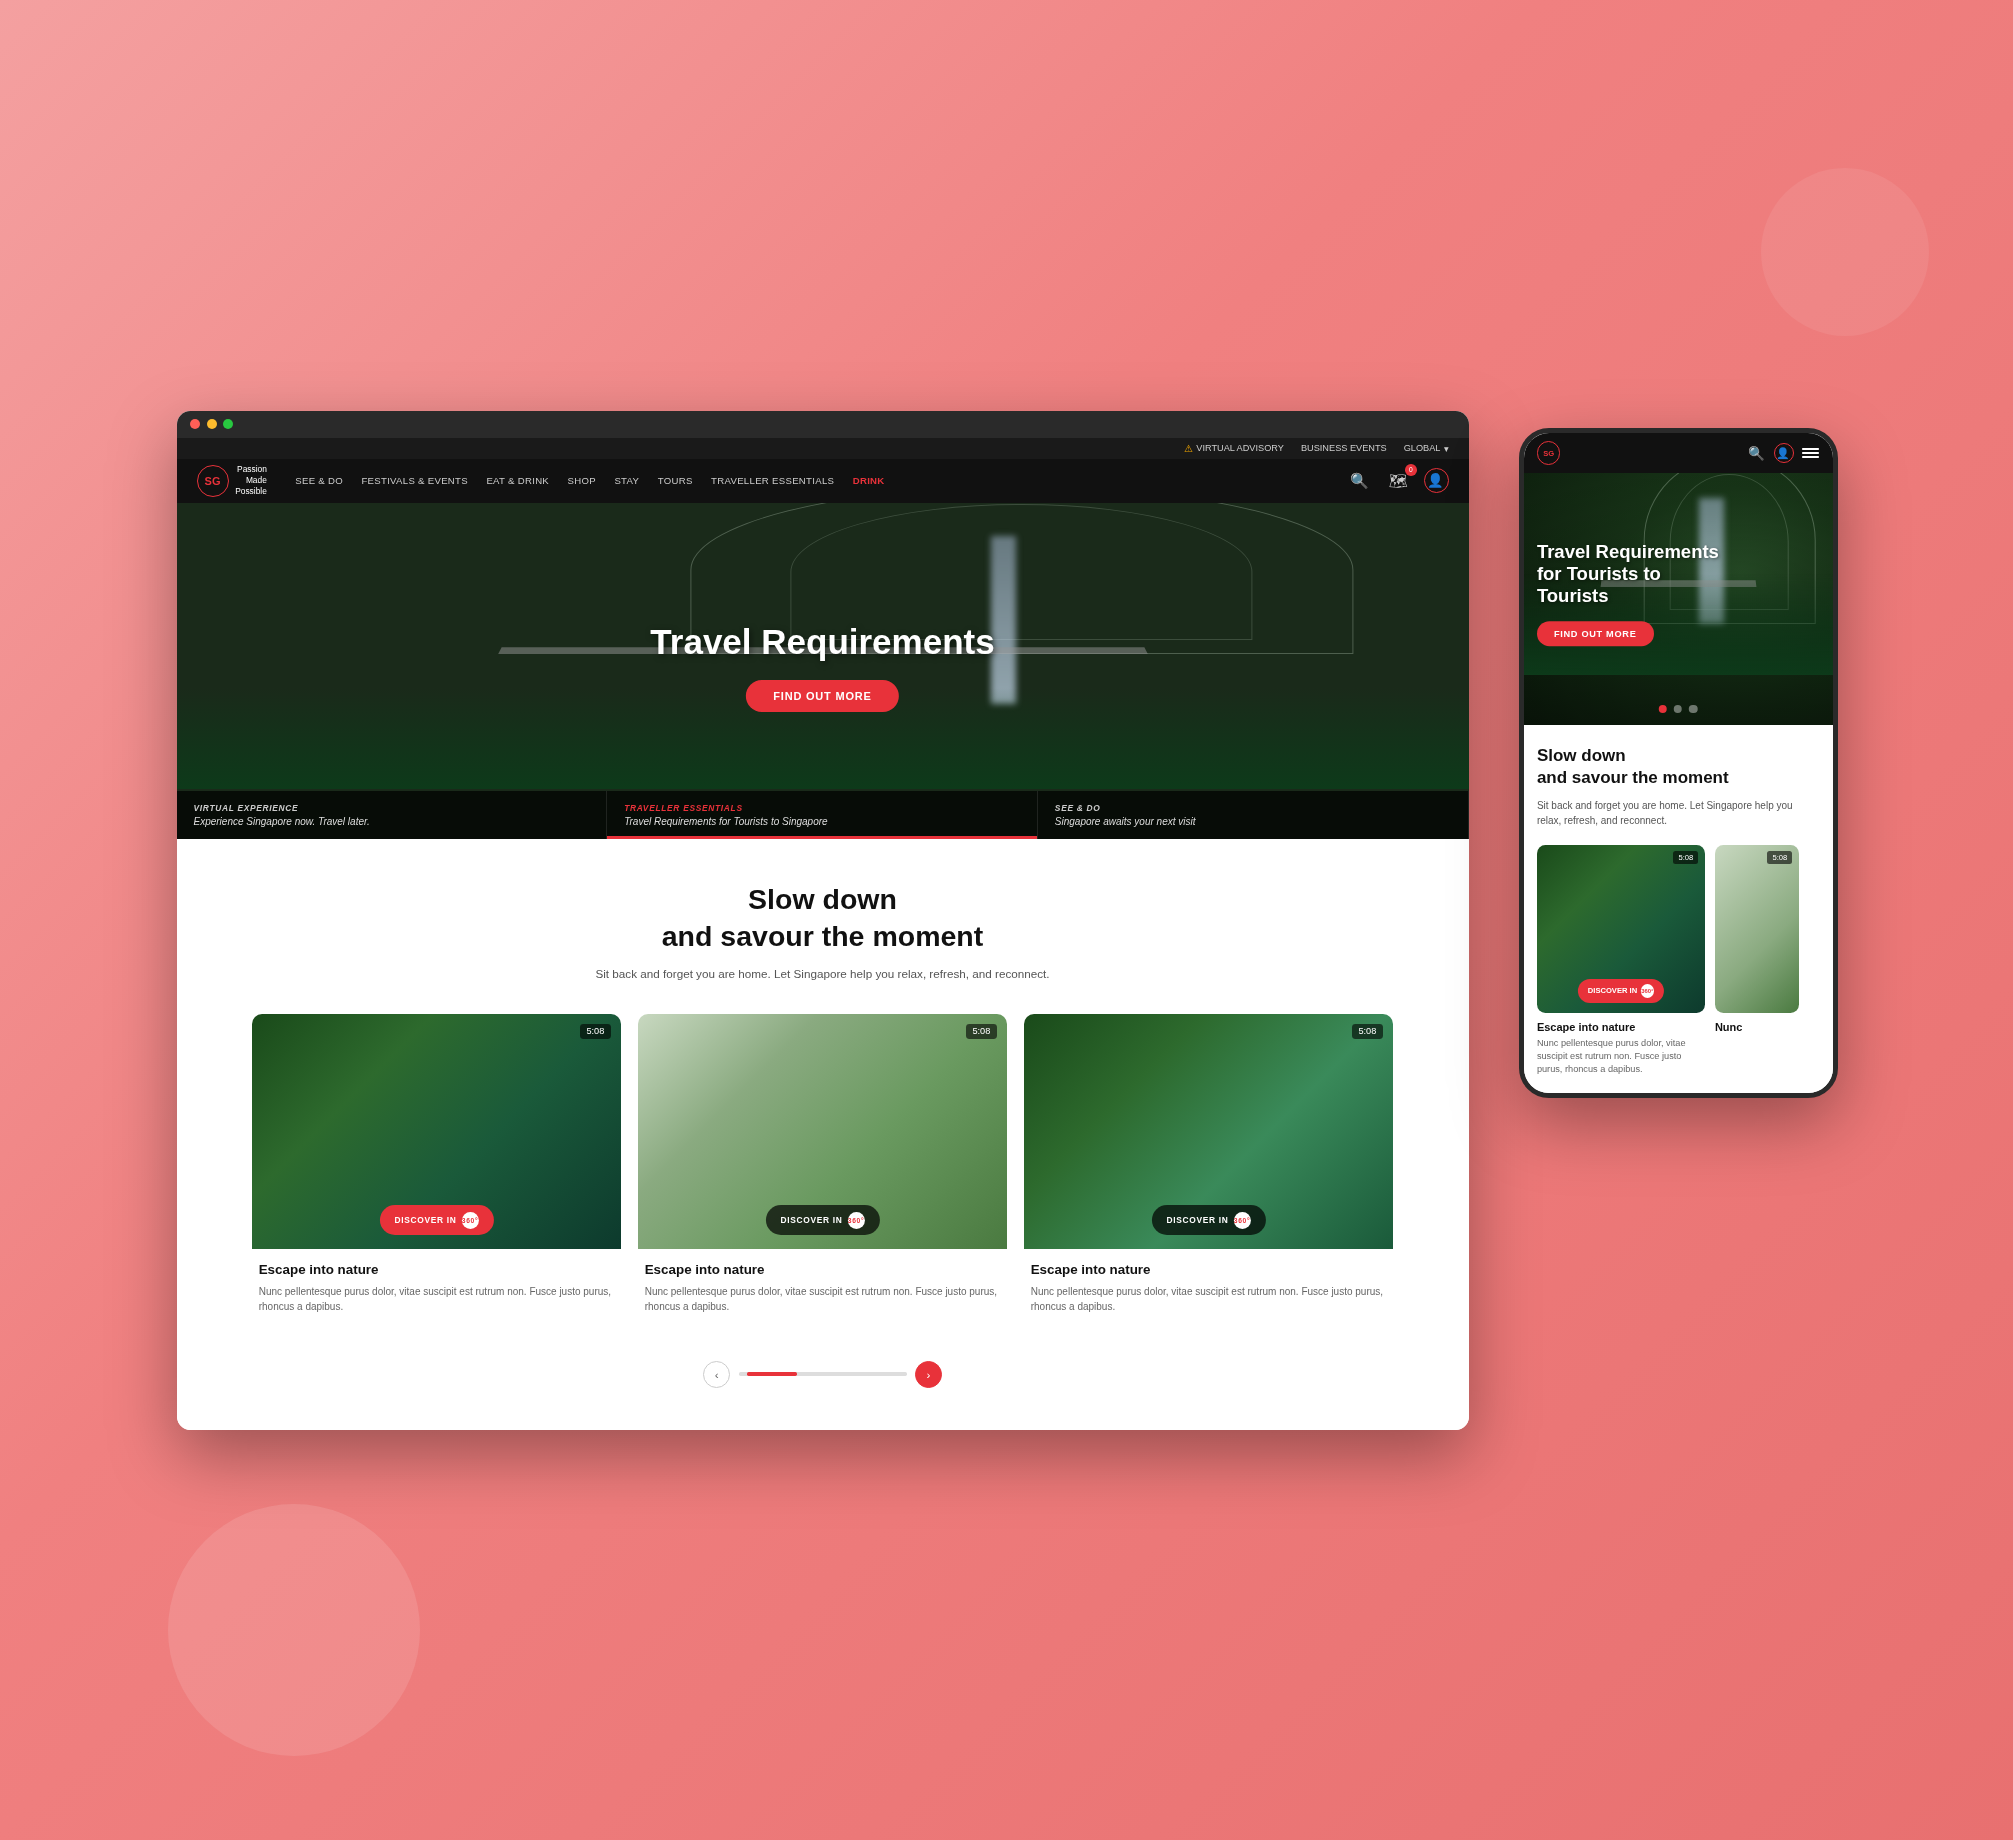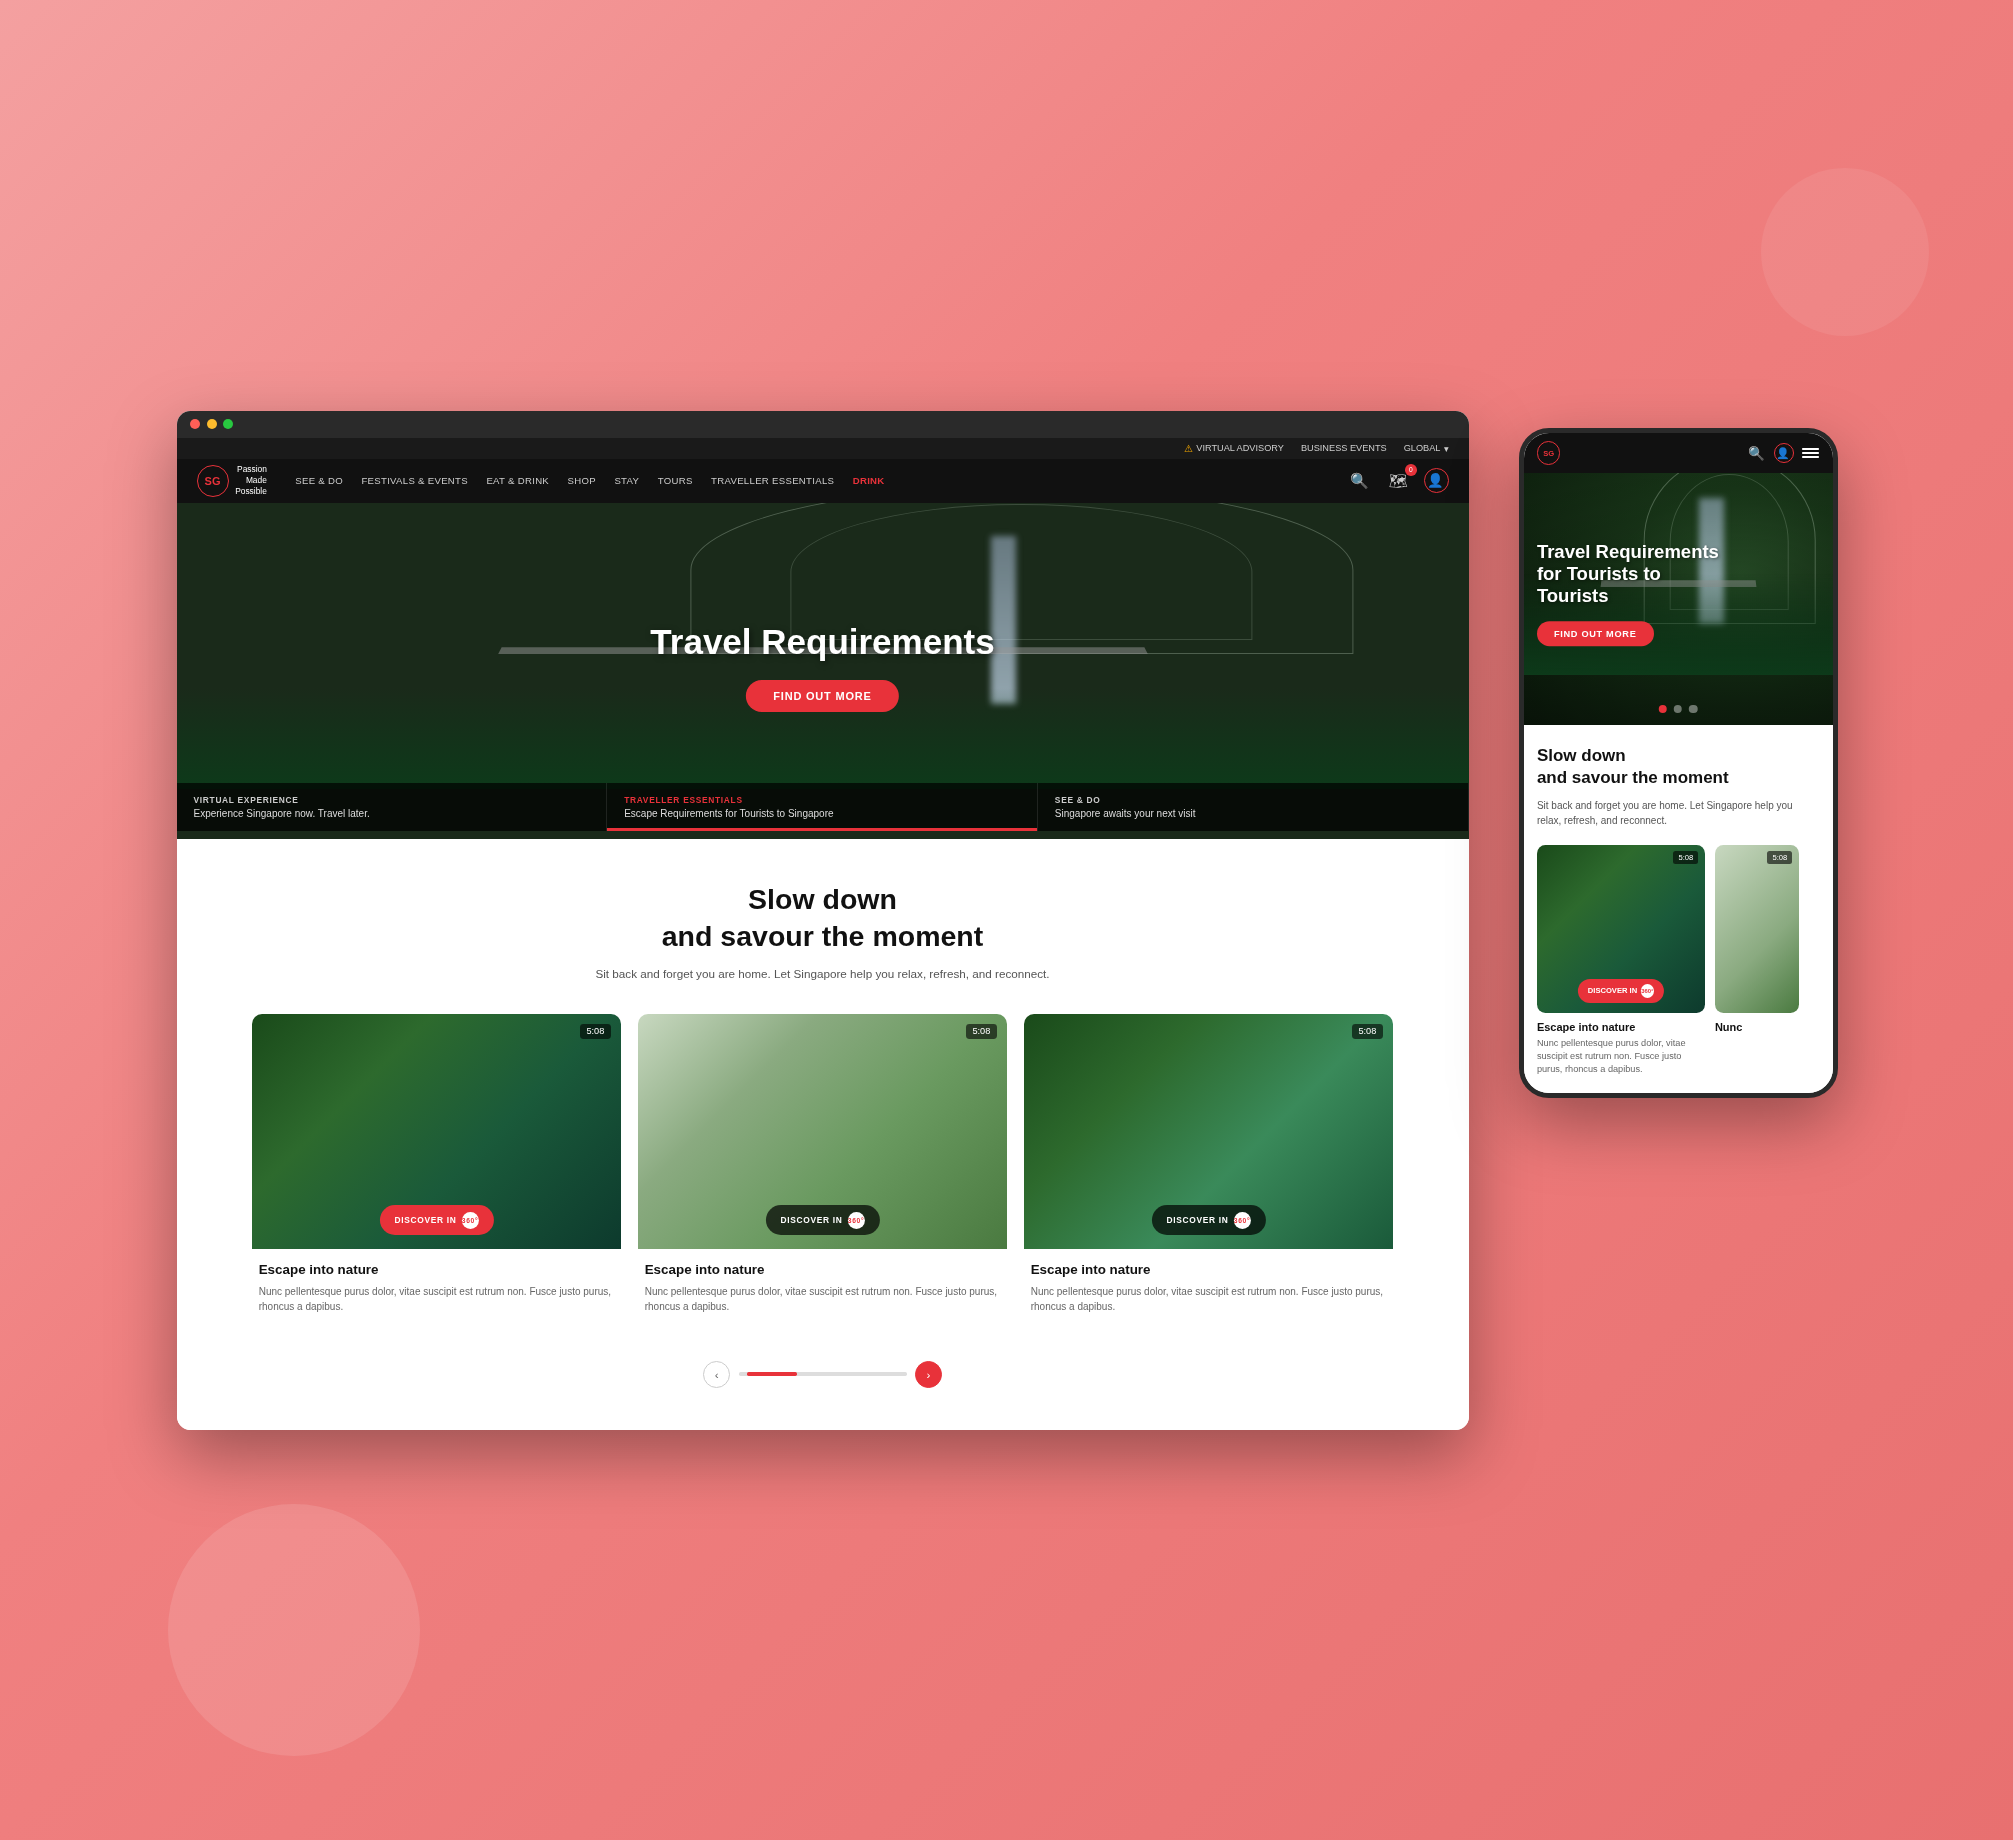--- a/index.html
+++ b/index.html
@@ -167,25 +167,26 @@
       border-radius: 25px;
       font-size: 11px;
       font-weight: bold;
       letter-spacing: 0.8px;
       cursor: pointer;
     }
 
     
     .hero-tabs {
       position: absolute;
-      bottom: 8px;
+      bottom: 0;
       left: 0; right: 0;
       display: flex;
       background: rgba(0,0,0,0.7);
       z-index: 3;
+      font-style: italic;
     }
     .hero-tab {
       flex: 1;
       padding: 11.7px 17px;
       color: #ccc;
       font-size: 10px;
       cursor: pointer;
       border-right: 0.8px solid rgba(255,255,255,0.1);
       position: relative;
     }
@@ -658,21 +659,21 @@
         <button class="hero-cta">FIND OUT MORE</button>
       </div>
 
       <div class="hero-tabs">
         <div class="hero-tab">
           <div class="hero-tab-label">VIRTUAL EXPERIENCE</div>
           <div class="hero-tab-desc">Experience Singapore now. Travel later.</div>
         </div>
         <div class="hero-tab active">
           <div class="hero-tab-label">TRAVELLER ESSENTIALS</div>
-          <div class="hero-tab-desc">Escape Requirements for Tourists to Singapore</div>
+          <div class="hero-tab-desc">Travel Requirements for Tourists to Singapore</div>
         </div>
         <div class="hero-tab">
           <div class="hero-tab-label">SEE &amp; DO</div>
           <div class="hero-tab-desc">Singapore awaits your next visit</div>
         </div>
       </div>
     </div>
 
     <div class="content-section">
       <div class="section-title">

